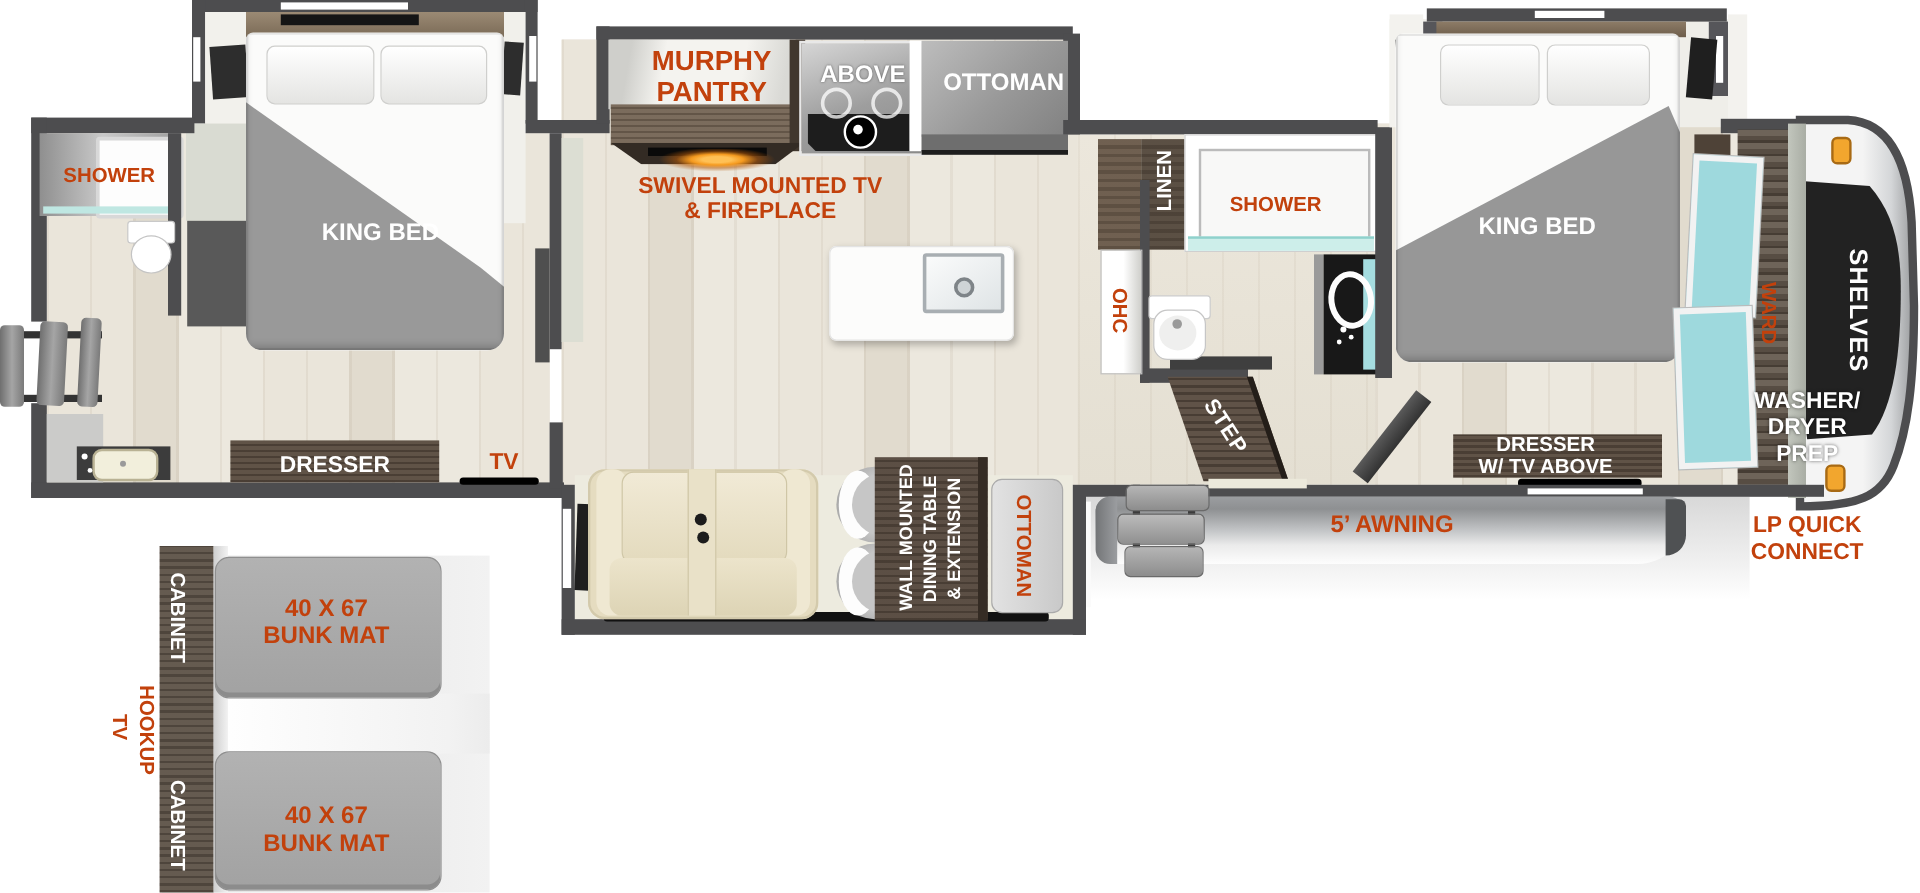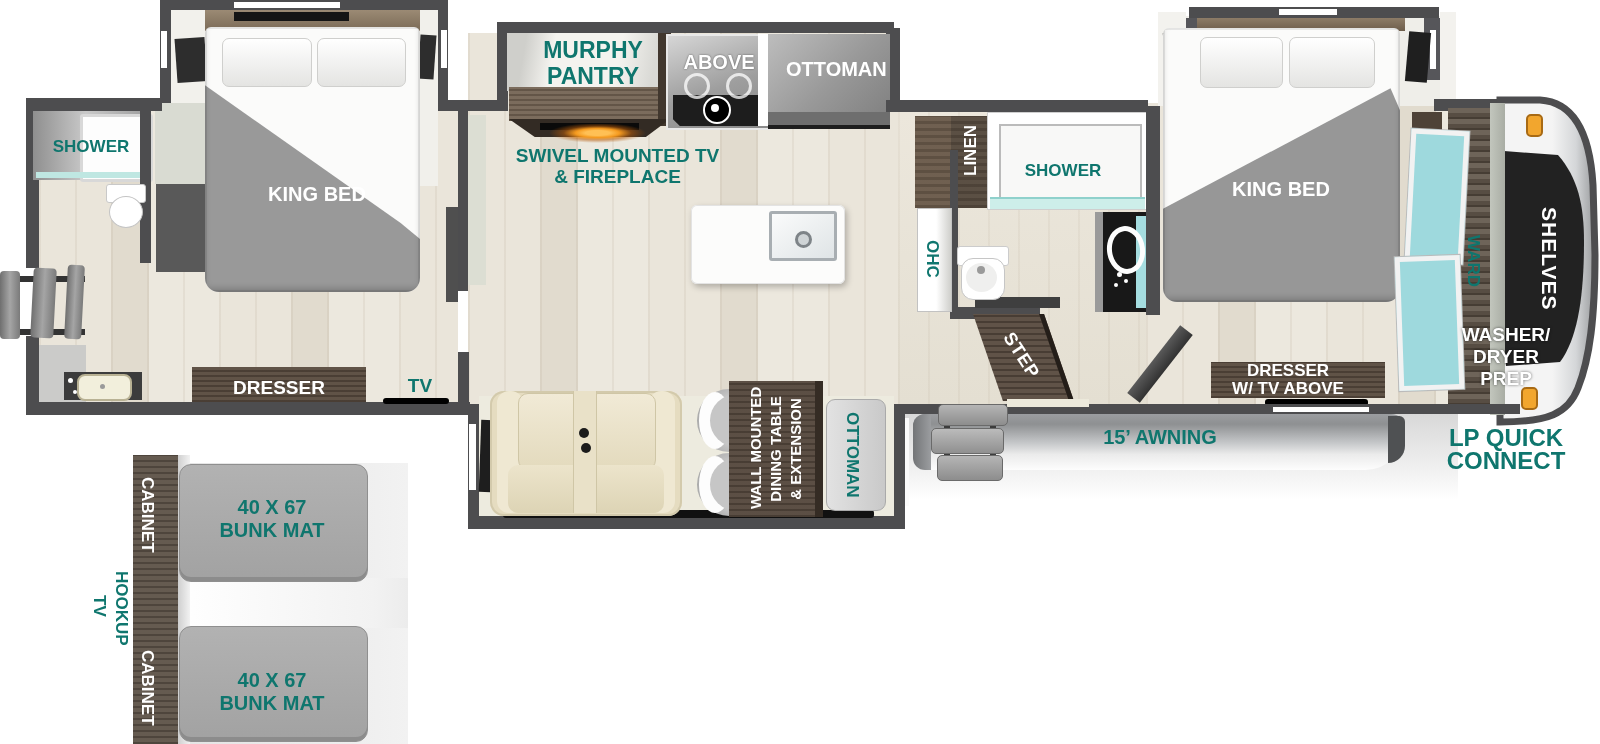--- a/index.html
+++ b/index.html
@@ -1,19 +1,19 @@
 <!DOCTYPE html>
 <html><head>
 <meta charset="utf-8">
 <style>
 html,body{margin:0;padding:0;background:#fff}
 #c{-webkit-font-smoothing:antialiased;position:relative;width:1600px;height:744px;background:#fff;font-family:"Liberation Sans",sans-serif;overflow:hidden}
 .a{position:absolute}
 .w{position:absolute;background:#4d4d4f}
-.txt{position:absolute;font-weight:bold;color:#0f766e;white-space:nowrap;text-align:center;line-height:1.08}
+.txt{position:absolute;font-weight:bold;color:#c2410c;white-space:nowrap;text-align:center;line-height:1.08}
 .wtxt{position:absolute;font-weight:bold;color:#fff;white-space:nowrap;text-align:center;line-height:1.08}
 .vt{writing-mode:vertical-rl}
 .wood{background:
  repeating-linear-gradient(90deg, rgba(150,130,105,.10) 0 2px, rgba(0,0,0,0) 2px 36px),
  repeating-linear-gradient(90deg, #eae5da 0 72px, #e1dbce 72px 110px, #ece8de 110px 180px),
  #e7e2d6}
 .wood2{background:
  repeating-linear-gradient(90deg, rgba(150,130,105,.08) 0 2px, rgba(0,0,0,0) 2px 30px),
  linear-gradient(180deg,#ece7dc,#e4dfd2)}
 .carpet{background:
@@ -108,21 +108,21 @@
 <div class="w" style="left:497px;top:22px;width:397px;height:11px"></div>
 <div class="w" style="left:886px;top:28px;width:14px;height:84px"></div>
 
 <div class="a" style="left:507px;top:33px;width:156px;height:58px;background:linear-gradient(100deg,#cfcfcb 0 12%,#f4f3ef 30%,#f4f3ef 70%,#d9d9d5 92%)"></div>
 <div class="a" style="left:509px;top:87px;width:154px;height:34px;background:repeating-linear-gradient(0deg,rgba(0,0,0,.15) 0 2px,rgba(255,255,255,.05) 2px 5px),#746454"></div>
 <div class="a" style="left:658px;top:33px;width:13px;height:93px;background:#41372e"></div>
 <div class="a" style="left:509px;top:119px;width:161px;height:18px;background:#332b24;clip-path:polygon(0 0,100% 0,85% 100%,16% 100%)"></div>
 <div class="a" style="left:540px;top:123px;width:99px;height:7px;background:#0a0a0a"></div>
 <div class="a" style="left:549px;top:124px;width:97px;height:20px;background:radial-gradient(ellipse 50% 50% at 50% 45%,#ffc055 0 25%,#f59a1f 45%,rgba(180,90,10,.55) 70%,rgba(160,80,10,0) 100%)"></div>
 <div class="txt" style="left:520px;top:37px;width:146px;font-size:23px;line-height:26px">MURPHY<br>PANTRY</div>
-<div class="txt" style="left:505px;top:145px;width:225px;font-size:19px;line-height:21px">SWIVEL MOUNTED TV<br>&amp; FIREPLACE</div>
+<div class="txt" style="left:521px;top:145px;width:225px;font-size:19px;line-height:21px">SWIVEL MOUNTED TV<br>&amp; FIREPLACE</div>
 
 <div class="a" style="left:666px;top:34px;width:100px;height:92px;background:linear-gradient(160deg,#d6d6d6,#9e9e9e 55%,#8a8a8a);border:2px solid #e8e8e8"></div>
 <div class="a" style="left:673px;top:95px;width:85px;height:31px;background:#1d1d1d;clip-path:polygon(0 0,100% 0,100% 100%,8% 100%,0 78%)"></div>
 <div class="a" style="left:684px;top:73px;width:20px;height:20px;border:3px solid rgba(255,255,255,.75);border-radius:50%"></div>
 <div class="a" style="left:726px;top:73px;width:20px;height:20px;border:3px solid rgba(255,255,255,.75);border-radius:50%"></div>
 <div class="a" style="left:703px;top:96px;width:24px;height:24px;background:#000;border-radius:50%;border:2px solid #fff"></div>
 <div class="a" style="left:711px;top:104px;width:8px;height:8px;background:#fff;border-radius:50%"></div>
 <div class="wtxt" style="left:676px;top:52px;width:86px;font-size:20px;text-shadow:0 0 2px #555">ABOVE</div>
 
 <div class="a" style="left:758px;top:34px;width:10px;height:92px;background:#fff"></div>
@@ -223,31 +223,31 @@
 </svg>
 
 <div class="a carpet" style="left:1448px;top:108px;width:42px;height:296px"></div>
 <div class="a" style="left:1490px;top:103px;width:15px;height:312px;background:linear-gradient(90deg,#c2c6bd,#a9ada4)"></div>
 <div class="txt vt" style="left:1464px;top:231px;height:60px;font-size:17px">WARD</div>
 
 <div class="a" style="left:1408px;top:130px;width:48px;height:123px;background:#9ed9dd;border:5px solid #f2f2f2;box-shadow:0 0 0 1px #bbb;transform:rotate(3deg)"></div>
 <div class="a" style="left:1397px;top:256px;width:55px;height:124px;background:#9ed9dd;border:5px solid #f2f2f2;box-shadow:0 0 0 1px #bbb;transform:rotate(-2deg)"></div>
 
 <div class="wtxt" style="left:1436px;top:324px;width:140px;font-size:19px;line-height:22px;text-shadow:0 0 3px rgba(0,0,0,.6)">WASHER/<br>DRYER<br>PREP</div>
-<div class="txt" style="left:1436px;top:426px;width:140px;font-size:24px;line-height:23px">LP QUICK<br>CONNECT</div>
+<div class="txt" style="left:1436px;top:426px;width:140px;font-size:19px;line-height:23px">LP QUICK<br>CONNECT</div>
 
 <div class="w" style="left:905px;top:404px;width:615px;height:10px"></div>
 <div class="a" style="left:1007px;top:399px;width:82px;height:8px;background:#ece9db"></div>
 <div class="a" style="left:1273px;top:407px;width:96px;height:5px;background:#fff"></div>
 <div class="a" style="left:899px;top:418px;width:10px;height:88px;background:#fbfbfb"></div>
 
 <div class="a" style="left:913px;top:414px;width:492px;height:56px;border-radius:12px 14px 40px 12px;background:linear-gradient(180deg,#9b9da0 0%,#8e9092 18%,#c6c8ca 52%,#ebebeb 72%,#fdfdfd 100%)"></div>
 <div class="a" style="left:913px;top:414px;width:18px;height:56px;border-radius:12px 0 0 12px;background:linear-gradient(90deg,#737577,#9b9da0)"></div>
 <div class="a" style="left:1388px;top:416px;width:17px;height:47px;background:#4f5153;border-radius:0 10px 30px 0"></div>
-<div class="txt" style="left:1060px;top:427px;width:200px;font-size:20px">15’ AWNING</div>
+<div class="txt" style="left:1060px;top:427px;width:200px;font-size:20px">5’ AWNING</div>
 
 <div class="a" style="left:944px;top:404px;width:6px;height:75px;background:#3c3c3c"></div>
 <div class="a" style="left:990px;top:404px;width:6px;height:75px;background:#3c3c3c"></div>
 <div class="a" style="left:938px;top:404px;width:68px;height:20px;background:linear-gradient(180deg,#b5b5b5,#8d8d8d);border:1px solid #6a6a6a;border-radius:5px"></div>
 <div class="a" style="left:931px;top:428px;width:71px;height:24px;background:linear-gradient(180deg,#bbb,#909090);border:1px solid #6a6a6a;border-radius:5px"></div>
 <div class="a" style="left:937px;top:455px;width:64px;height:24px;background:linear-gradient(180deg,#b5b5b5,#8d8d8d);border:1px solid #6a6a6a;border-radius:5px"></div>
 
 <div class="w" style="left:468px;top:404px;width:11px;height:125px"></div>
 <div class="w" style="left:894px;top:404px;width:11px;height:125px"></div>
 <div class="w" style="left:468px;top:516px;width:437px;height:13px"></div>

